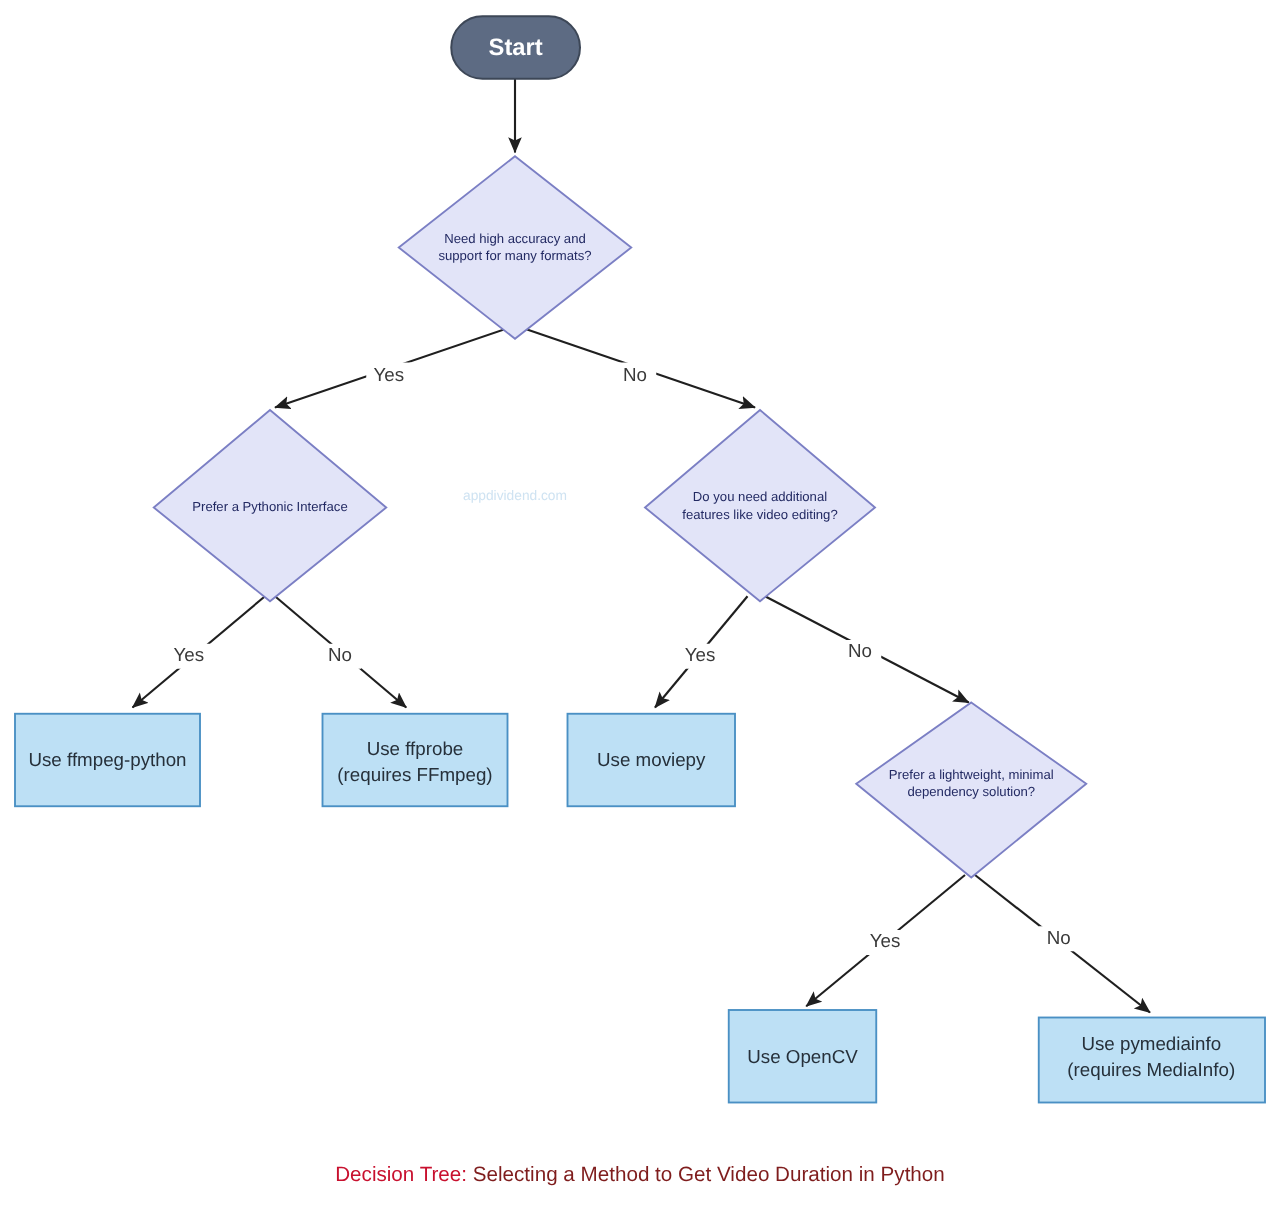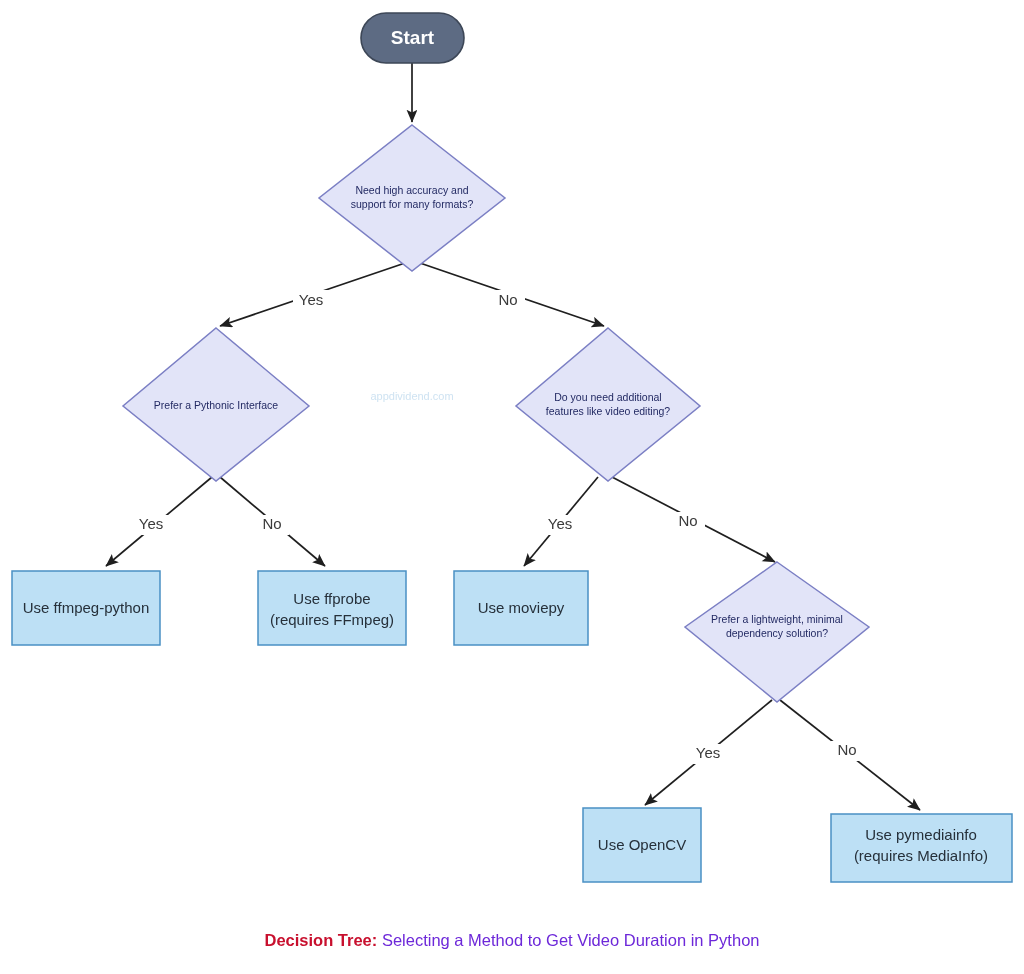--- a/index.html
+++ b/index.html
@@ -95,24 +95,24 @@
     top: 928px;
     width: 1024px;
     text-align: center;
     font-family: "Liberation Sans", sans-serif;
     font-size: 16.5px;
     line-height: 24px;
     white-space: nowrap;
   }
   #caption .cap-strong {
     color: #c8102e;
-    font-weight: bold;
+    font-weight: normal;
   }
   #caption .cap-rest {
-    color: #6d28d9;
+    color: #7f1d1d;
   }
 </style>
 </head>
 <body>
 
 <svg id="diagram" viewBox="0 0 1024 974" xmlns="http://www.w3.org/2000/svg">
 
   <defs>
     <marker id="arrowhead" markerWidth="9" markerHeight="9" refX="7.2" refY="3.2" orient="auto" markerUnits="strokeWidth">
       <path d="M0,0 L7.6,3.2 L0,6.4 L1.6,3.2 Z" fill="#1f1f1f"></path>

